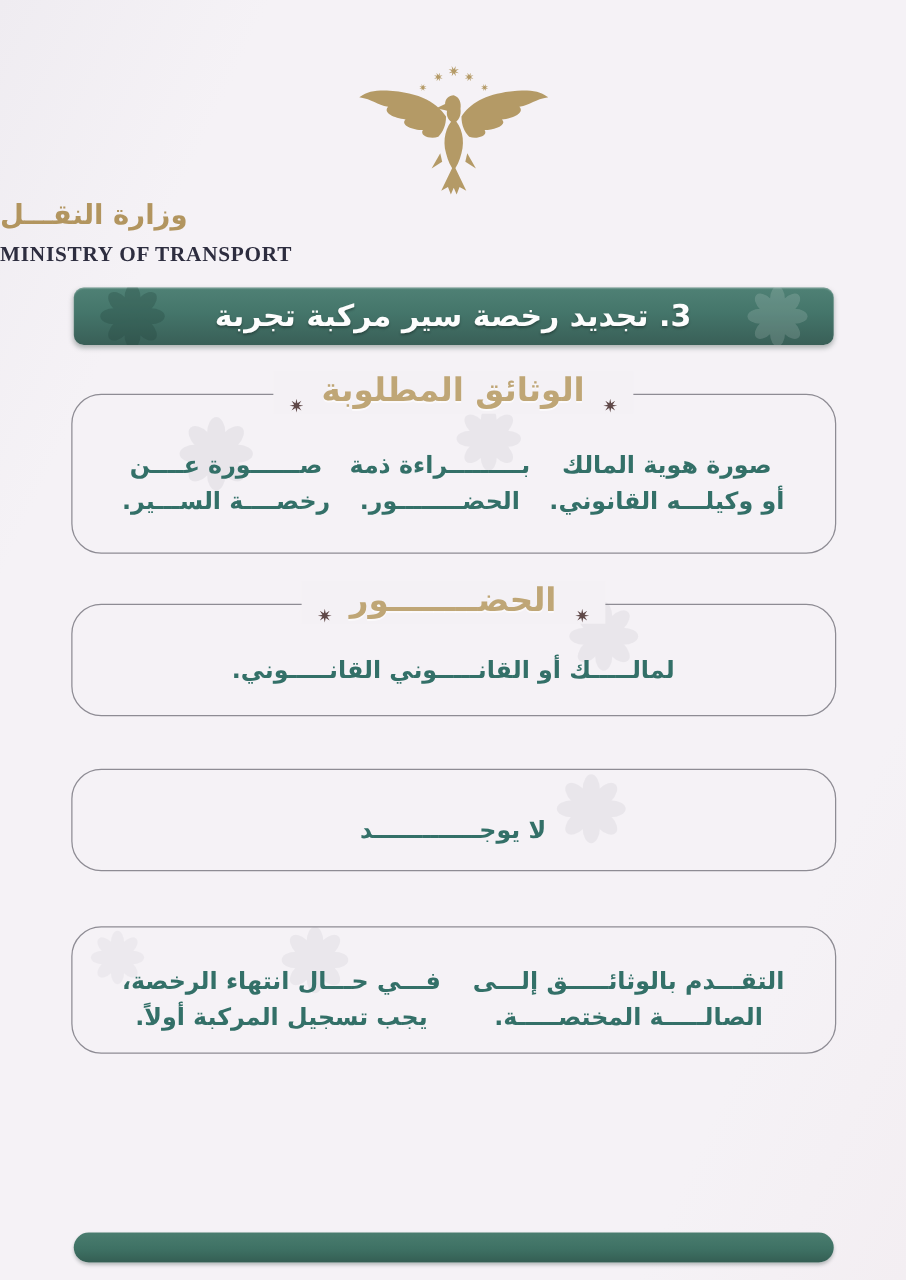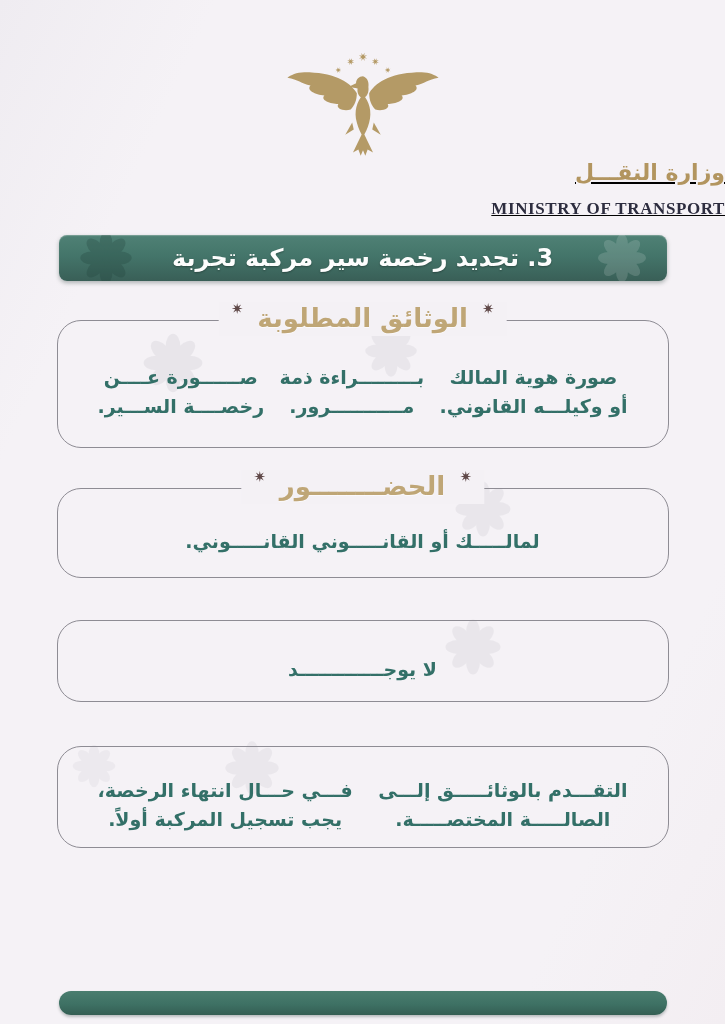--- a/index.html
+++ b/index.html
@@ -7,28 +7,28 @@
     width:725px;height:1024px;
     background:#f4f1f5;
     font-family:"DejaVu Sans",sans-serif;
     overflow:hidden;
   }
   .page{
     position:relative;width:725px;height:1024px;
     background:linear-gradient(115deg,#efecf1 0%,#f5f2f6 18%,#f5f2f6 82%,#f3eef2 100%);
   }
   
-  .header{padding-top:50px;text-align:right;position:relative;z-index:2;text-decoration:underline;}
+  .header{padding-top:50px;text-align:left;position:relative;z-index:2;}
   .emblem{display:block;margin:0 auto;}
   .ministry-ar{
     margin-top:2px;font-size:22px;font-weight:bold;color:#b2955f;
     direction:rtl;line-height:1.2;
   }
   .ministry-en{
-    margin-top:13px;font-size:17px;font-weight:600;color:#2d2d3f;
+    margin-top:8px;font-size:17px;font-weight:600;color:#2d2d3f;
     font-family:"Liberation Serif","DejaVu Serif",serif;letter-spacing:.6px;
   }
   
   .banner{
     position:relative;margin:16px auto 0;width:608px;height:46px;
     border-radius:8px;
     background:linear-gradient(180deg,#4f8175 0%,#44756a 45%,#395f57 100%);
     box-shadow:0 2px 4px rgba(40,60,55,.35), inset 0 1px 1px rgba(255,255,255,.25);
     display:flex;align-items:center;justify-content:center;
     overflow:hidden;z-index:2;
@@ -43,21 +43,21 @@
     position:relative;border:1.5px solid #8e8c94;border-radius:24px;
     display:flex;align-items:center;justify-content:center;
   }
   .sec1 .box{height:126px;margin-top:39px;}
   .sec2 .box{height:88px;margin-top:40px;}
   .sec3 .box{height:80px;margin-top:42px;}
   .sec4 .box{height:100px;margin-top:44px;}
   .heading{
     position:absolute;top:-19px;left:50%;transform:translateX(-50%);
     background:#f4f1f5;padding:0 12px;
-    display:flex;align-items:flex-start;gap:14px;white-space:nowrap;z-index:3;
+    display:flex;align-items:flex-end;gap:14px;white-space:nowrap;z-index:3;
   }
   .heading-text{
     color:#bfa676;font-size:26px;font-weight:bold;direction:rtl;line-height:1.3;
     text-shadow:0 1px 0 rgba(255,255,255,.6);
   }
   .star-icon{flex:0 0 auto;}
   .items{
     width:100%;direction:rtl;display:flex;align-items:center;
     justify-content:space-between;padding:0 40px;box-sizing:border-box;
   }
@@ -177,21 +177,21 @@
             </svg>
           <span class="heading-text">الوثائق المطلوبة</span>
           <svg class="star-icon" width="13" height="13" viewBox="-7 -7 14 14">
               <use href="#star8" fill="#5f4848"></use>
             </svg>
         </div>
         <div class="items">
           <div class="item">صورة هوية المالك
 أو وكيلـــه القانوني.</div>
           <div class="item">بـــــــــراءة ذمة
-مـــــــــــرور.</div>
+الحضــــــــور.</div>
           <div class="item">صــــــورة عــــن
 رخصــــة الســـير.</div>
         </div>
       </div>
     </section>
 
     <section class="sec2">
       <div class="box">
         <div class="heading">
           <svg class="star-icon" width="13" height="13" viewBox="-7 -7 14 14">

